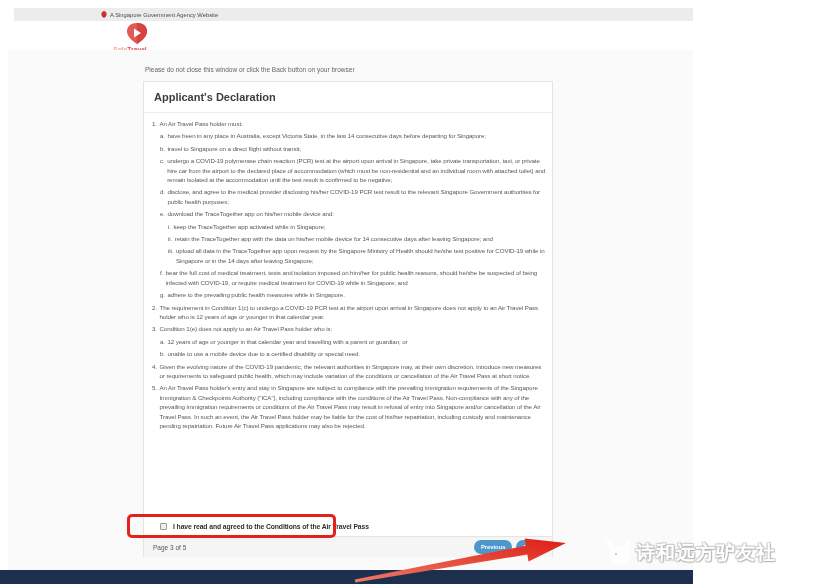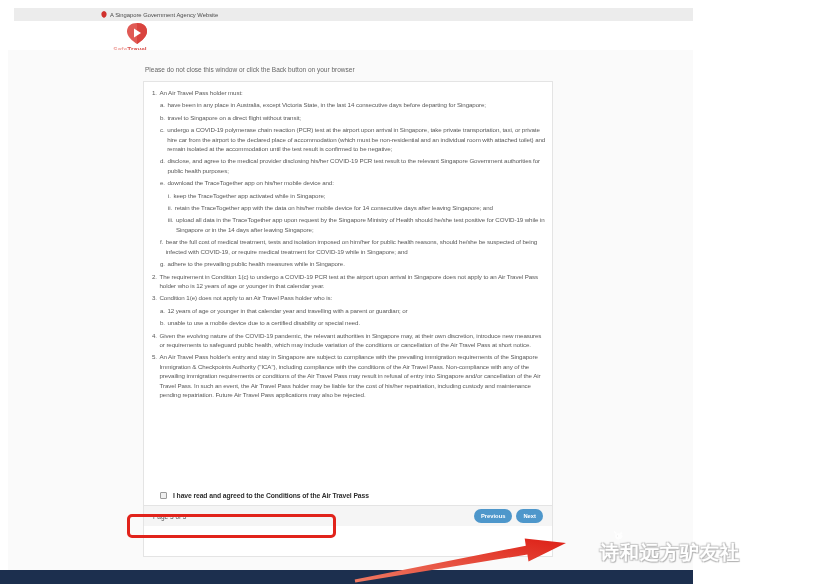--- a/index.html
+++ b/index.html
@@ -45,21 +45,21 @@
   .btn { height:14px; border:none; border-radius:7px; background:#4e97cb; color:#ffffff; font-size:5.8px; font-weight:bold; font-family:"Liberation Sans","DejaVu Sans",sans-serif; padding:0 7px; margin-left:4px; cursor:pointer; display:flex; align-items:center; }
 
   
   .navy-bar { position:absolute; left:0; top:570px; width:693px; height:14px; background:#1c2f4e; }
 
   
   .highlight-box { position:absolute; left:127px; top:514px; width:209px; height:24px; border:3px solid #e1231b; border-radius:5px; z-index:20; pointer-events:none; }
   .arrow-svg { position:absolute; left:0; top:0; width:815px; height:584px; z-index:21; pointer-events:none; }
 
   
-  .watermark { position:absolute; left:600px; top:530px; width:215px; height:36px; z-index:22; display:flex; align-items:flex-start;flex-direction:column; }
+  .watermark { position:absolute; left:600px; top:530px; width:215px; height:36px; z-index:22; display:flex; align-items:flex-end; }
   .wm-icon { width:36px; height:30px; opacity:0.95; }
   .wm-text { font-size:19px; font-weight:bold; color:#ffffff; letter-spacing:1px; white-space:nowrap; font-family:"DejaVu Sans",sans-serif;
              text-shadow: 1px 1px 1px #b5b5b5, -1px -1px 1px #cfcfcf, 1px -1px 1px #c7c7c7, -1px 1px 1px #c7c7c7; }
 </style>
 </head>
 <body>
 
 <div class="canvas">
 
   <div class="gov-bar">
@@ -80,20 +80,23 @@
         <span class="safe">Safe</span><span class="travel">Travel</span>
       </div>
     </div>
   </div>
 
   <div class="content-bg"></div>
 
   <div class="notice">Please do not close this window or click the Back button on your browser</div>
 
   <div class="card">
+    <div class="card-header">
+      <div class="h">Applicant's Declaration</div>
+    </div>
     <div class="card-body">
       <div class="cond-list" id="cond-list">
           <div class="cond-item">
             <span class="cond-label">1.</span>
             <span class="cond-text">An Air Travel Pass holder must:</span>
           </div>
           <div class="cond-children">
             <div class="cond-item">
               <span class="cond-label">a.</span>
               <span class="cond-text">have been in any place in Australia, except Victoria State, in the last 14 consecutive days before departing for Singapore;</span>

